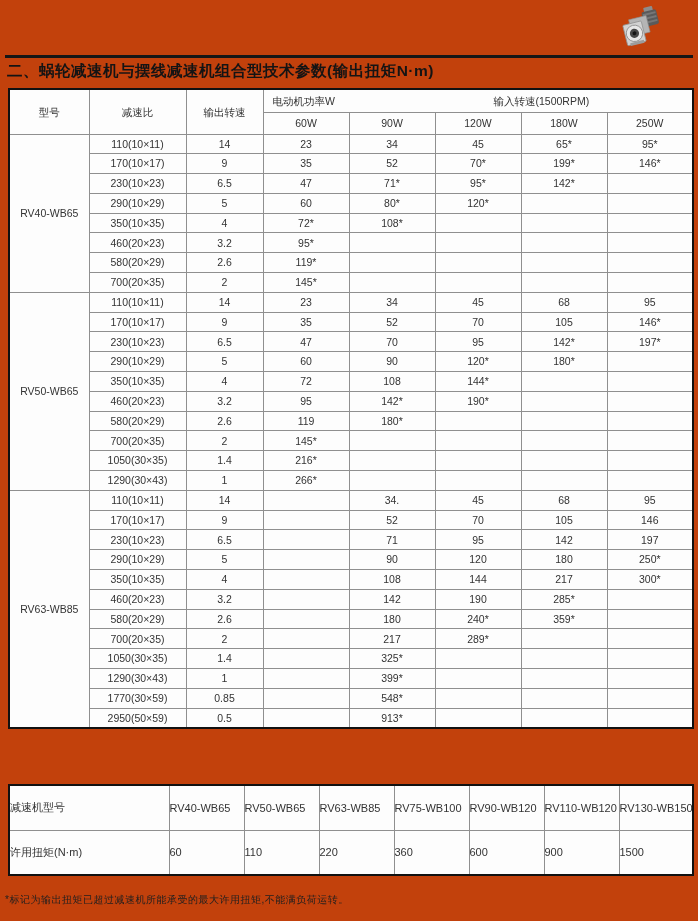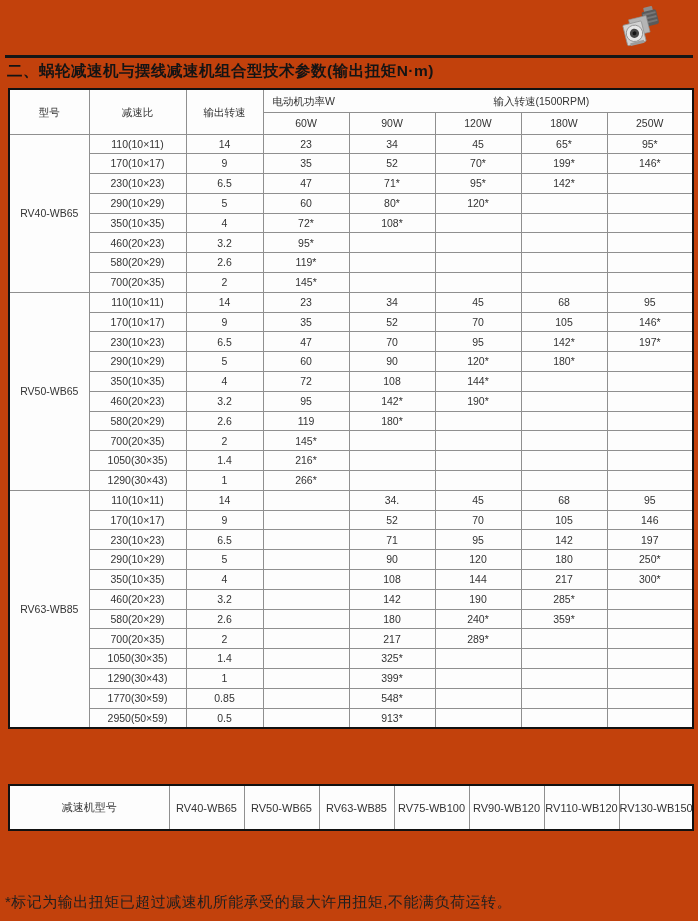--- a/index.html
+++ b/index.html
@@ -35,25 +35,25 @@
   #params-table thead tr.h2 td { height:22px; }
   #params-table tbody td { height:19.8px; }
   .merged-power { position:relative; }
   .merged-power .mp { position:absolute; left:9px;  top:50%; transform:translateY(-50%); }
   .merged-power .is { position:absolute; left:190px; top:50%; transform:translateY(-50%);margin-left:40px; }
   .model-cell { font-size:10.5px; }
 
   #torque-table { position:absolute; top:784px; left:8px; width:684px; border:2px solid #111; }
   #torque-table td {
     border:1px solid #8f8f8f;
-    font-size:11px; text-align:center; vertical-align:middle;
+    font-size:11px; vertical-align:middle;
     color:#333; height:45px; padding:0; white-space:nowrap; overflow:hidden;
   }
 
-  .footnote { position:absolute; top:893px; left:5px; font-size:15px; color:#1f1f1f; letter-spacing:0.5px; }
+  .footnote { position:absolute; top:893px; left:5px; font-size:10px; color:#1f1f1f; letter-spacing:0.5px; }
 </style>
 </head>
 <body>
 
 <div class="page">
 
   <div class="photo">
     <svg width="60" height="48" viewBox="0 0 60 48">
       <g transform="rotate(-14 30 26)">
         <rect x="33" y="2" width="9" height="6" rx="1" fill="#8d8d8d"></rect>
@@ -397,18 +397,28 @@
       <tr>
         <td>减速机型号</td>
         <td>RV40-WB65</td>
         <td>RV50-WB65</td>
         <td>RV63-WB85</td>
         <td>RV75-WB100</td>
         <td>RV90-WB120</td>
         <td>RV110-WB120</td>
         <td>RV130-WB150</td>
       </tr>
+      <tr>
+        <td>许用扭矩(N·m)</td>
+        <td>60</td>
+        <td>110</td>
+        <td>220</td>
+        <td>360</td>
+        <td>600</td>
+        <td>900</td>
+        <td>1500</td>
+      </tr>
     </tbody>
   </table>
 
   <div class="footnote">*标记为输出扭矩已超过减速机所能承受的最大许用扭矩,不能满负荷运转。</div>
 
 </div>
 
 </body></html>

